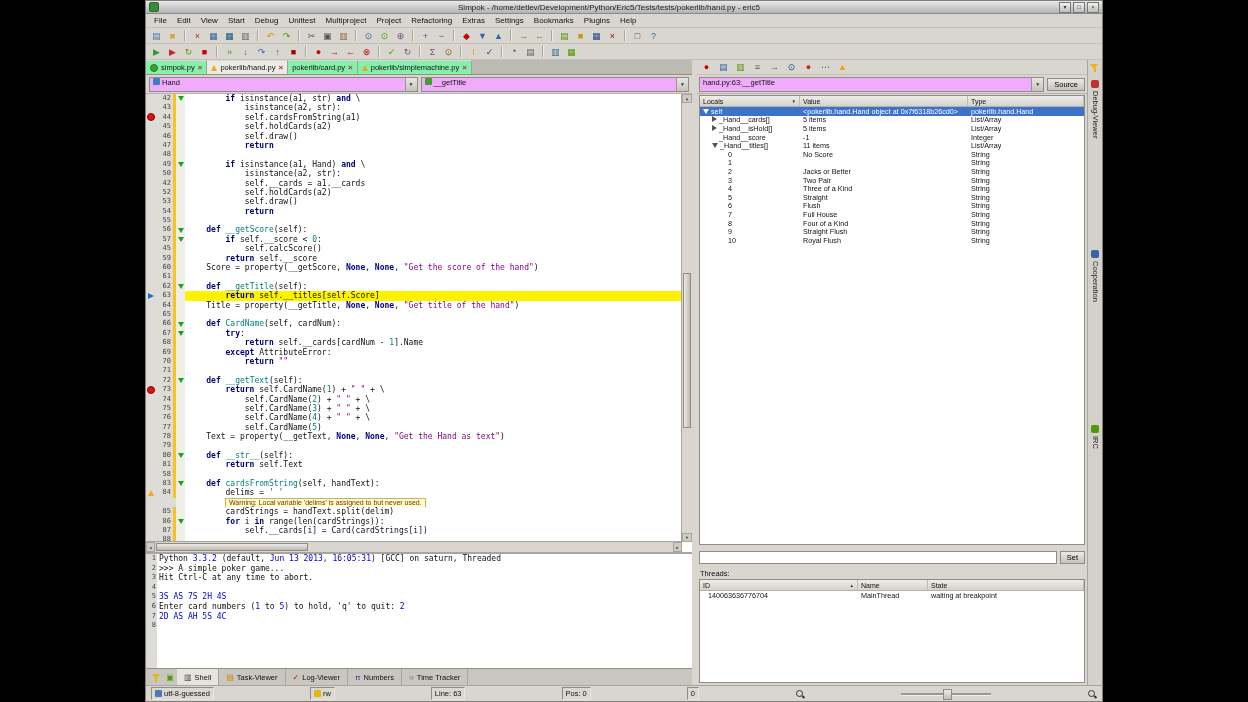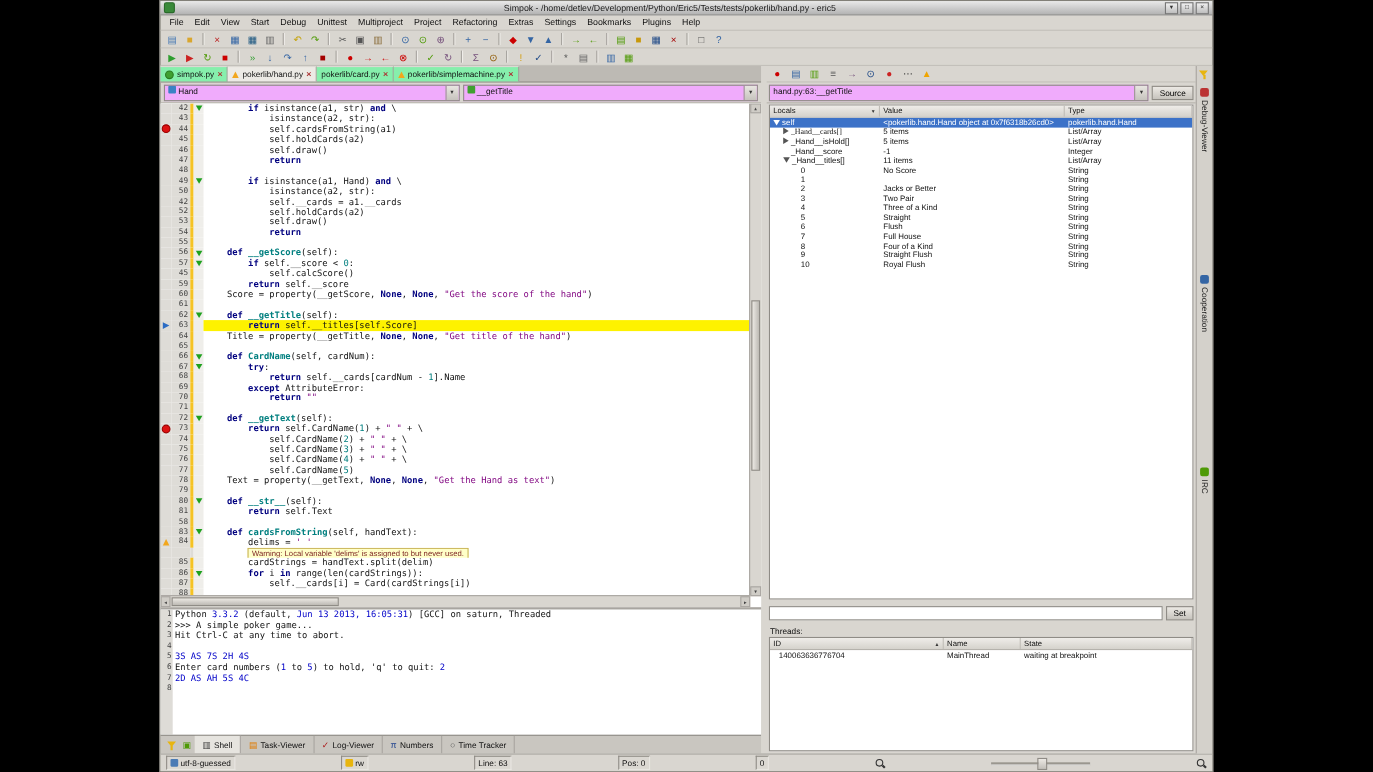--- a/index.html
+++ b/index.html
@@ -54,21 +54,21 @@
   .ystrip.mod{background:#f5c324}
   .fold{width:9px;flex:0 0 9px;background:#efeeea;display:flex;align-items:center;justify-content:center}
   .ctext{flex:1;padding-left:2px;overflow:hidden}
   .ctext.cur{background:#fef200}
   .bp{width:6px;height:6px;border-radius:50%;background:#d11;border:1px solid #900}
   .curmk{width:0;height:0;border-top:3.5px solid transparent;border-bottom:3.5px solid transparent;border-left:6px solid #2c6cc4}
   .warnmk{width:0;height:0;border-left:3.5px solid transparent;border-right:3.5px solid transparent;border-bottom:6px solid #f2a71d}
   .fm{width:0;height:0;border-left:3px solid transparent;border-right:3px solid transparent;border-top:5px solid #1fa11f}
   .annbox{margin-left:38px;background:#ffffc8;border:1px solid #c9b458;color:#7a1f1f;font-size:7px;line-height:8px;
           height:9px;display:inline-flex;align-items:center;padding:0 3px;font-family:"Liberation Sans",sans-serif}
-  .k{color:#00007f;font-weight:bold}.s{color:#7f007f}.n{color:#007f7f}.fn{color:#007f7f;font-weight:bold}
+  .k{color:#00007f;font-weight:bold}.s{color:#7f007f}.n{color:#007f7f}.fn{color:#007f7f;font-weight:normal}
   .vsb{position:absolute;right:0;top:0;bottom:10px;width:10px;background:#d9d6d0;border-left:1px solid #a8a5a0}
   .vsb .thumb{position:absolute;left:1px;right:1px;top:40%;height:34%;background:linear-gradient(90deg,#ece9e4,#bdbab4);border:1px solid #8f8c86}
   .sbarr{position:absolute;display:flex;align-items:center;justify-content:center;font-size:4px;color:#444;
          background:#cfccc6;border:1px solid #a8a5a0;box-sizing:border-box}
   .hsb{position:absolute;left:0;right:10px;bottom:0;height:10px;background:#d9d6d0;border-top:1px solid #a8a5a0}
   .hsb .thumb{position:absolute;top:1px;bottom:1px;left:10px;width:28%;background:linear-gradient(#ece9e4,#bdbab4);border:1px solid #8f8c86}
   
   .shell{height:114px;flex:0 0 114px;background:#fff;display:flex;font-family:"DejaVu Sans Mono",monospace;
          font-size:8px;overflow:hidden}
   .shmargin{width:11px;flex:0 0 11px;background:#dedcd7;color:#444;text-align:right;padding-right:1px;font-size:7px;box-sizing:border-box}
@@ -403,21 +403,21 @@
               <span>Type</span>
             </span>
           </div>
         <div id="localsrows" style="flex:1;overflow:hidden">
             <div class="lrow sel">
               <span class="lcell c-name" style="padding-left: 3px;"><span class="exp open"></span><span>self</span></span>
               <span class="lcell c-val">&lt;pokerlib.hand.Hand object at 0x7f6318b26cd0&gt;</span>
               <span class="lcell c-type">pokerlib.hand.Hand</span>
             </div>
             <div class="lrow">
-              <span class="lcell c-name" style="padding-left: 12px; font-family: Liberation Serif, serif;"><span class="exp closed"></span><span>_Hand__cards[]</span></span>
+              <span class="lcell c-name" style="padding-left: 12px;"><span class="exp closed"></span><span>_Hand__cards[]</span></span>
               <span class="lcell c-val">5 items</span>
               <span class="lcell c-type">List/Array</span>
             </div>
             <div class="lrow">
               <span class="lcell c-name" style="padding-left: 12px;"><span class="exp closed"></span><span>_Hand__isHold[]</span></span>
               <span class="lcell c-val">5 items</span>
               <span class="lcell c-type">List/Array</span>
             </div>
             <div class="lrow">
               <span class="lcell c-name" style="padding-left: 12px;"><span class="expsp"></span><span>_Hand__score</span></span>

